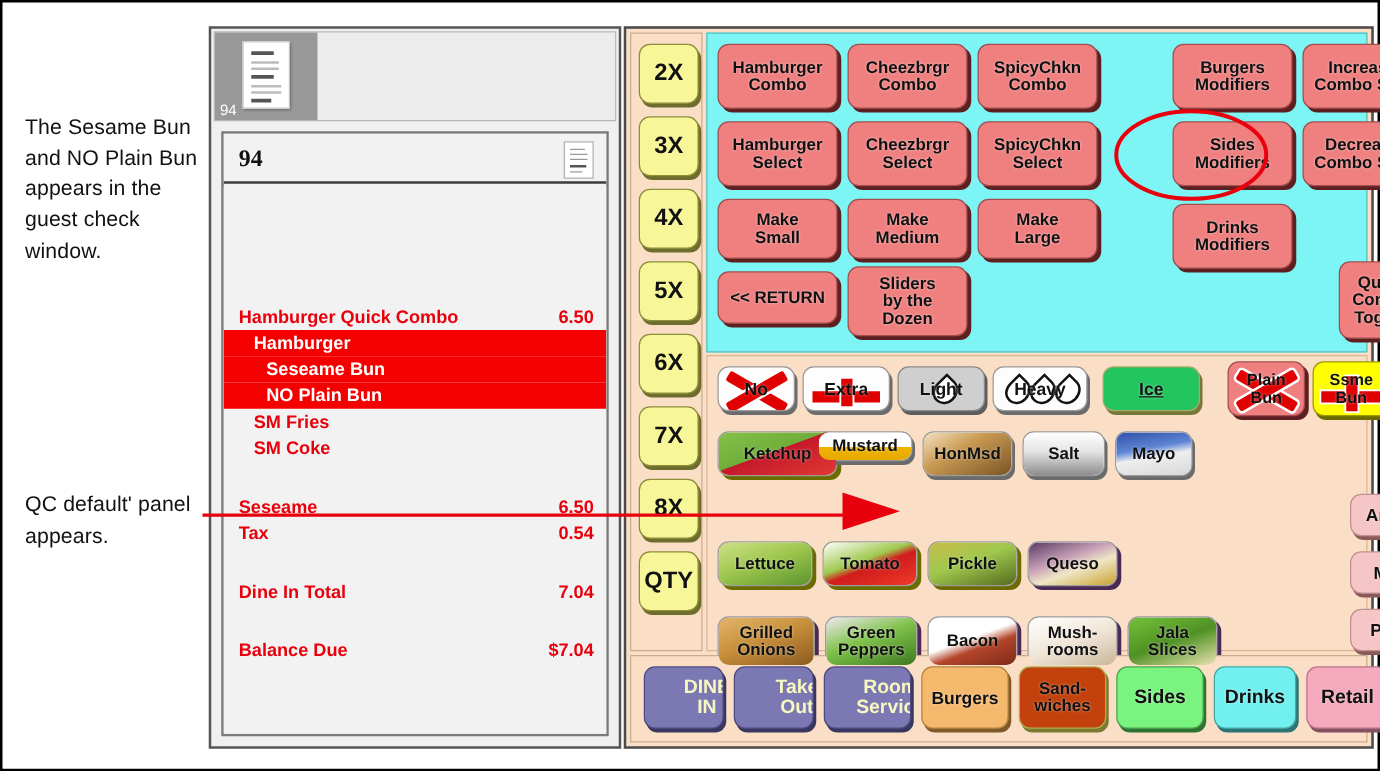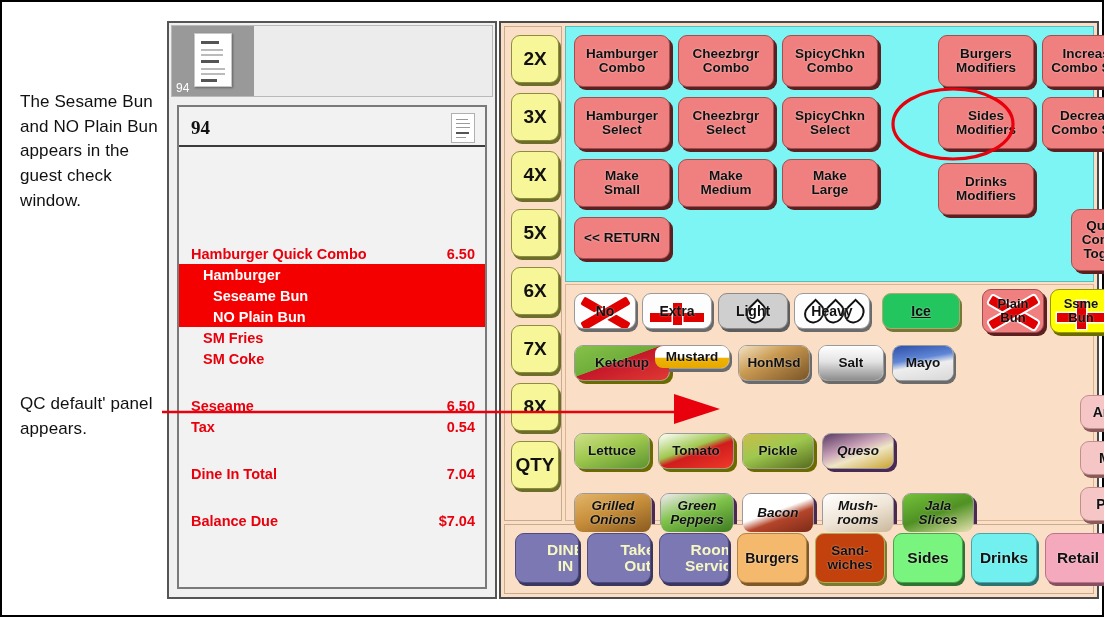--- a/index.html
+++ b/index.html
@@ -174,21 +174,21 @@
   .tb-lettuce{background:linear-gradient(160deg,#cfe08a 0%,#9fc84e 45%,#5c9430 100%);}
   .tb-tomato{background:linear-gradient(160deg,#ffffff 0%,#9fc84e 42%,#d01c1c 55%,#ef3a2a 100%);}
   .tb-pickle{background:linear-gradient(160deg,#c9bd4a 0%,#9fc84e 45%,#556b1e 100%);}
   .tb-queso{background:linear-gradient(160deg,#5b3a63 0%,#c9a2b8 40%,#efe6c5 60%,#caa22e 100%);}
   .tb-onions{background:linear-gradient(160deg,#e2b56a 0%,#c9903c 45%,#8a5b1f 100%);}
   .tb-peppers{background:linear-gradient(160deg,#f2eaf2 0%,#7fc24a 45%,#3d7a22 100%);}
   .tb-bacon{background:linear-gradient(160deg,#ffffff 0%,#ffffff 45%,#b4452a 62%,#7c2a18 100%);}
   .tb-mushroom{background:linear-gradient(160deg,#ffffff 0%,#f0e6d8 50%,#c9b79a 100%);}
   .tb-jala{background:linear-gradient(160deg,#74c23a 0%,#4f9123 50%,#e7e2b0 100%);}
   .bord-yellow{box-shadow:3px 3px 0 #6b6b00, inset 0 0 0 3px #ffe800;}
-  .bord-purple{box-shadow:3px 3px 0 #4a2a52, inset 0 0 0 3px #caa0d6;font-style:italic;}
+  .bord-purple{box-shadow:3px 3px 0 #4a2a52, inset 0 0 0 3px #caa0d6;}
 
   
   #overlay{position:absolute;left:0;top:0;width:1104px;height:617px;pointer-events:none;z-index:50;}
 </style>
 </head>
 <body>
 
 <div id="frame">
 
   <div class="annot" id="annot-top">The Sesame Bun and NO Plain Bun appears in the guest check window.</div>
@@ -319,20 +319,23 @@
       <div class="btn salmon" style="left:8px;top:132px;width:96px;height:48px"><span class="lbl">Make
 Small</span></div>
       <div class="btn salmon" style="left:112px;top:132px;width:96px;height:48px"><span class="lbl">Make
 Medium</span></div>
       <div class="btn salmon" style="left:216px;top:132px;width:96px;height:48px"><span class="lbl">Make
 Large</span></div>
       <div class="btn salmon" style="left:372px;top:136px;width:96px;height:52px"><span class="lbl">Drinks
 Modifiers</span></div>
 
       <div class="btn salmon" style="left:8px;top:190px;width:96px;height:42px"><span class="lbl">&lt;&lt; RETURN</span></div>
+      <div class="btn salmon" style="left:112px;top:186px;width:96px;height:56px"><span class="lbl">Sliders
+by the
+Dozen</span></div>
       <div class="btn salmon" style="left:505px;top:182px;width:68px;height:62px"><span class="lbl">Quick
 Combo
 Toggle</span></div>
     </div>
 
     <div id="mod-panel">
 
       <div class="btn white-btn" style="left:8px;top:8px;width:62px;height:36px">
         <span class="ovl x-big"></span>
         <span class="lbl">No</span>

